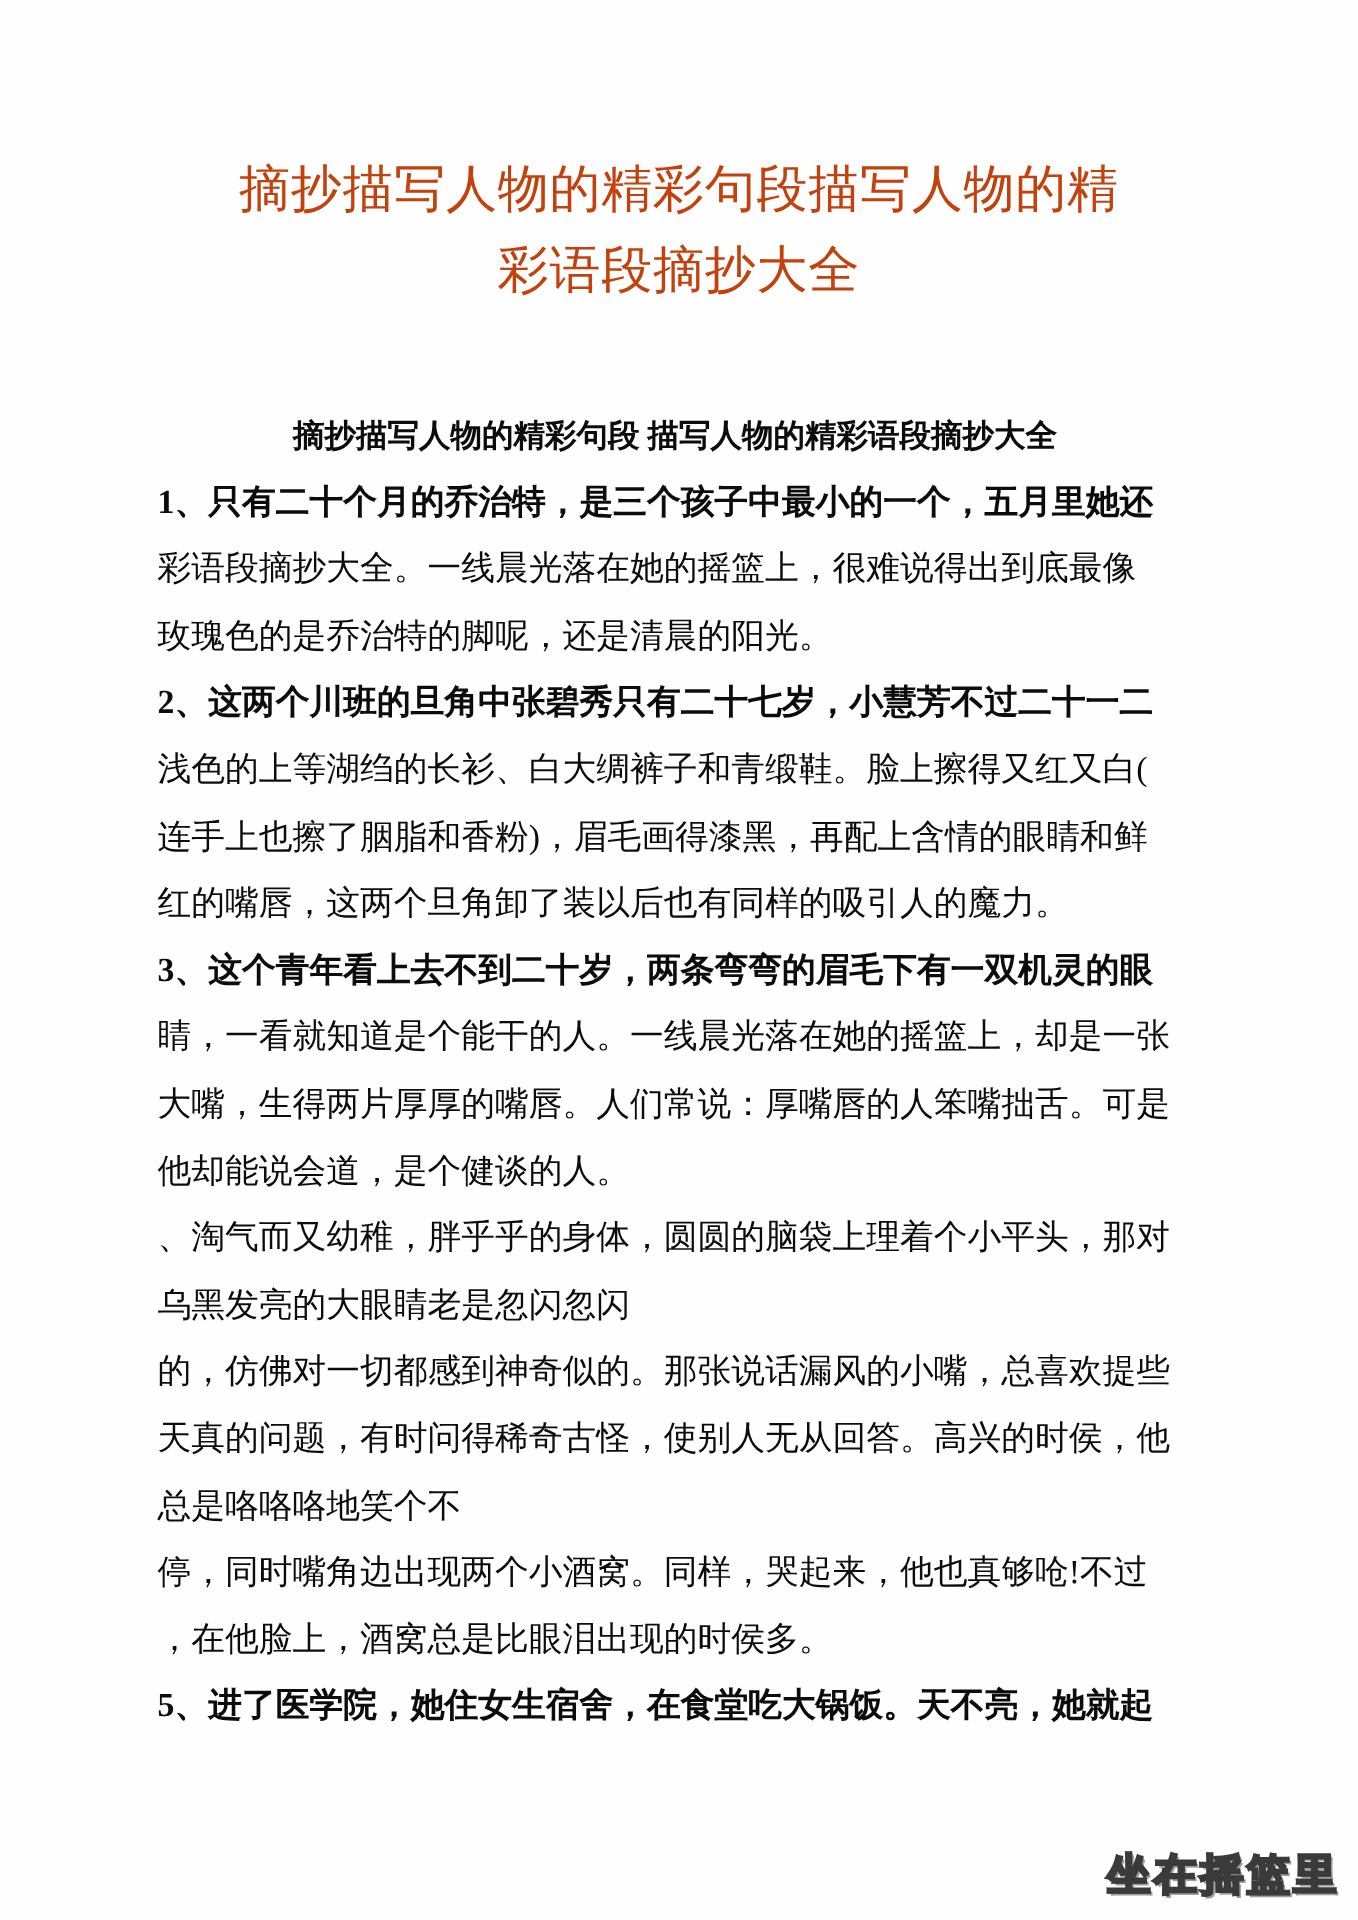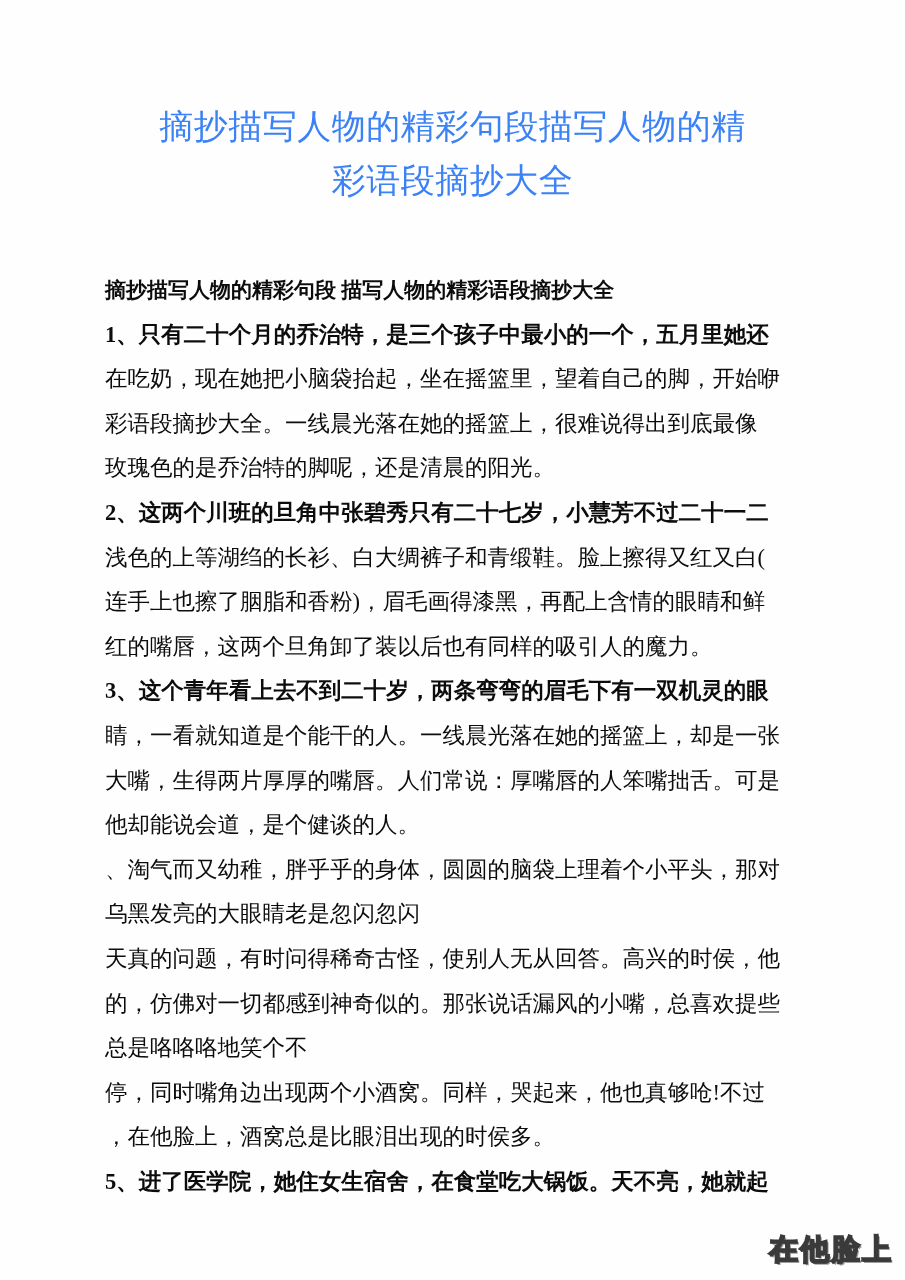--- a/index.html
+++ b/index.html
@@ -22,21 +22,21 @@
   .doc-title {
     position: absolute;
     left: 105px;
     top: 100px;
     width: 695px;
     text-align: center;
     font-family: "Liberation Serif", "DejaVu Serif", serif;
     font-size: 34px;
     line-height: 54px;
     font-weight: 400;
-    color: #3b82f6;
+    color: #c2410c;
     letter-spacing: 0.5px;
   }
   .doc-body {
     position: absolute;
     left: 105px;
     top: 268px;
     width: 690px;
   }
   .line {
     font-family: "Liberation Serif", "DejaVu Serif", serif;
@@ -45,20 +45,21 @@
     color: #0c0c0c;
     white-space: nowrap;
     letter-spacing: 0px;
   }
   .line.num {
     font-weight: 600;
   }
   .line.heading {
     font-weight: 600;
     font-size: 21px;
+    text-align: center;
   }
   
   .line.stretch {
     display: block;
   }
   .watermark {
     position: absolute;
     right: 12px;
     bottom: 16px;
     font-family: "DejaVu Sans", "Liberation Sans", sans-serif;
@@ -80,37 +81,36 @@
 <div class="page">
 
   <div class="doc-title">
     <div>摘抄描写人物的精彩句段描写人物的精</div>
     <div>彩语段摘抄大全</div>
   </div>
 
   <div class="doc-body">
     <div class="line heading">摘抄描写人物的精彩句段 描写人物的精彩语段摘抄大全</div>
     <div class="line num stretch">1、只有二十个月的乔治特，是三个孩子中最小的一个，五月里她还</div>
-    <div class="line stretch">在吃奶，现在她把小脑袋抬起，坐在摇篮里，望着自己的脚，开始咿</div>
     <div class="line stretch">彩语段摘抄大全。一线晨光落在她的摇篮上，很难说得出到底最像</div>
     <div class="line stretch">玫瑰色的是乔治特的脚呢，还是清晨的阳光。</div>
     <div class="line num stretch">2、这两个川班的旦角中张碧秀只有二十七岁，小慧芳不过二十一二</div>
     <div class="line stretch">浅色的上等湖绉的长衫、白大绸裤子和青缎鞋。脸上擦得又红又白(</div>
     <div class="line stretch">连手上也擦了胭脂和香粉)，眉毛画得漆黑，再配上含情的眼睛和鲜</div>
     <div class="line stretch">红的嘴唇，这两个旦角卸了装以后也有同样的吸引人的魔力。</div>
     <div class="line num stretch">3、这个青年看上去不到二十岁，两条弯弯的眉毛下有一双机灵的眼</div>
     <div class="line stretch">睛，一看就知道是个能干的人。一线晨光落在她的摇篮上，却是一张</div>
     <div class="line stretch">大嘴，生得两片厚厚的嘴唇。人们常说：厚嘴唇的人笨嘴拙舌。可是</div>
     <div class="line stretch">他却能说会道，是个健谈的人。</div>
     <div class="line stretch">、淘气而又幼稚，胖乎乎的身体，圆圆的脑袋上理着个小平头，那对</div>
     <div class="line stretch">乌黑发亮的大眼睛老是忽闪忽闪</div>
+    <div class="line stretch">的，仿佛对一切都感到神奇似的。那张说话漏风的小嘴，总喜欢提些</div>
     <div class="line stretch">天真的问题，有时问得稀奇古怪，使别人无从回答。高兴的时侯，他</div>
-    <div class="line stretch">的，仿佛对一切都感到神奇似的。那张说话漏风的小嘴，总喜欢提些</div>
     <div class="line stretch">总是咯咯咯地笑个不</div>
     <div class="line stretch">停，同时嘴角边出现两个小酒窝。同样，哭起来，他也真够呛!不过</div>
     <div class="line stretch">，在他脸上，酒窝总是比眼泪出现的时侯多。</div>
     <div class="line num stretch">5、进了医学院，她住女生宿舍，在食堂吃大锅饭。天不亮，她就起</div>
 
   </div>
 
-  <div class="watermark">在他脸上</div>
+  <div class="watermark">坐在摇篮里</div>
 
 </div>
 
 </body></html>

